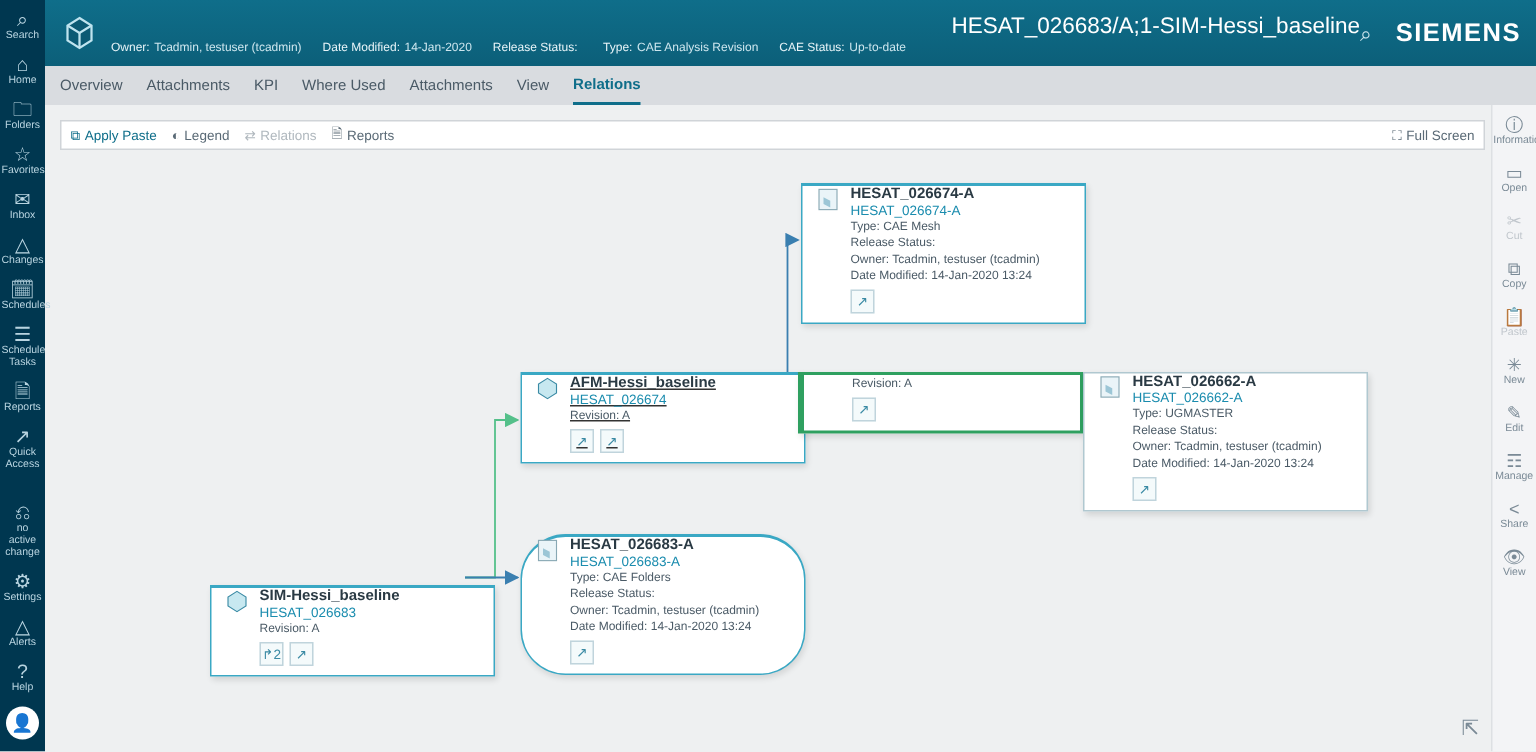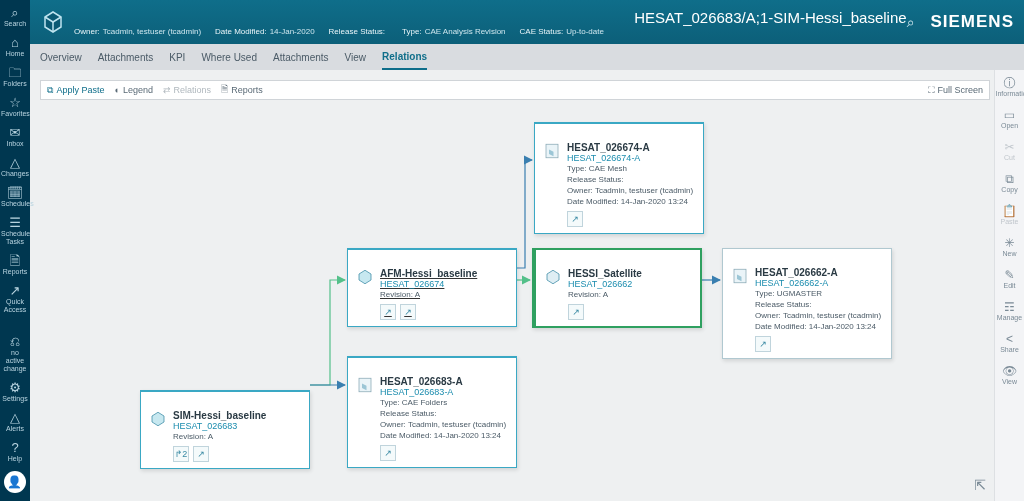--- a/index.html
+++ b/index.html
@@ -42,21 +42,21 @@
 .rs-item { color: #7a8a96; font-size: 7px; text-align: center; margin-bottom: 10px; cursor: pointer; width: 28px; }
 .rs-item .ic { font-size: 12px; display: block; line-height: 14px; }
 .rs-item .lbl { display: block; line-height: 8px; }
 .rs-item.dis { color: #c0c6cc; }
 
 
 .canvas { position: absolute; left: 30px; right: 30px; top: 100px; bottom: 0; background: #eef0f1; }
 svg.connectors { position: absolute; left: 0; top: 0; width: 100%; height: 100%; pointer-events: none; }
 
 
-.node { position: absolute; width: 170px; background: #fff; border: 1px solid #b0c8d0; box-shadow: 1px 2px 4px rgba(0,0,0,.12); padding: 18px 8px 6px 8px; }
+.node { position: absolute; width: 190px; background: #fff; border: 1px solid #b0c8d0; box-shadow: 1px 2px 4px rgba(0,0,0,.12); padding: 0 8px 6px 8px; }
 .node.selected { border: 2px solid #2fa060; border-left: 4px solid #2fa060; }
 .node.highlight { border: 1px solid #3aa8c4; border-top: 2px solid #3aa8c4; }
 .node-head { display: flex; align-items: flex-start; gap: 6px; }
 .node-ic { width: 18px; height: 18px; flex-shrink: 0; }
 .node-ic svg { width: 18px; height: 18px; }
 .node-title { font-size: 10px; color: #2a3a44; font-weight: 600; }
 .node-link { font-size: 9px; color: #1a8cae; cursor: pointer; }
 .node-body { margin-left: 24px; font-size: 8px; color: #4a5a66; line-height: 11px; }
 .node-body div { white-space: nowrap; overflow: hidden; text-overflow: ellipsis; max-width: 130px;}
 .node-actions { margin-left: 24px; margin-top: 4px; display: flex; gap: 4px; }
@@ -284,29 +284,20 @@
     <div class="node-body">
         <div>Revision: A</div>
       </div>
     <div class="node-actions">
       <div class="act-btn">↗</div>
       <div class="act-btn">↗</div>
     </div>
   </div>
 
   <div class="node selected" style="left:502px; top:148px;">
-    <div class="node-head">
-      <div class="node-ic"><svg viewBox="0 0 24 24">
-            <polygon points="12,3 20,8 20,16 12,21 4,16 4,8" fill="#dfeef4" stroke="#3a8aa4"></polygon>
-          </svg></div>
-      <div>
-        <div class="node-title">HESSI_Satellite</div>
-        <div class="node-link">HESAT_026662</div>
-      </div>
-    </div>
     <div class="node-body">
         <div>Revision: A</div>
       </div>
     <div class="node-actions">
       <div class="act-btn">↗</div>
     </div>
   </div>
 
   <div class="node highlight" style="left:504px; top:22px;">
     <div class="node-head">
@@ -323,21 +314,21 @@
       <div><span>Type: </span><span>CAE Mesh</span></div>
       <div>Release Status:</div>
       <div><span>Owner: </span><span>Tcadmin, testuser (tcadmin)</span></div>
       <div><span>Date Modified: </span><span>14-Jan-2020 13:24</span></div>
     </div>
     <div class="node-actions">
         <div class="act-btn">↗</div>
       </div>
   </div>
 
-  <div class="node highlight" style="left:317px; top:256px;">
+  <div class="node highlight" style="left:317px; top:256px;border-radius:30px;">
     <div class="node-head">
       <div class="node-ic"><svg viewBox="0 0 24 24">
             <rect x="4" y="3" width="16" height="18" fill="#eaf4f8" stroke="#88a8b4"></rect>
             <polygon points="8,10 14,13 14,19 8,16" fill="#9cc6d6"></polygon>
           </svg></div>
       <div>
         <div class="node-title">HESAT_026683-A</div>
         <div class="node-link">HESAT_026683-A</div>
       </div>
     </div>

